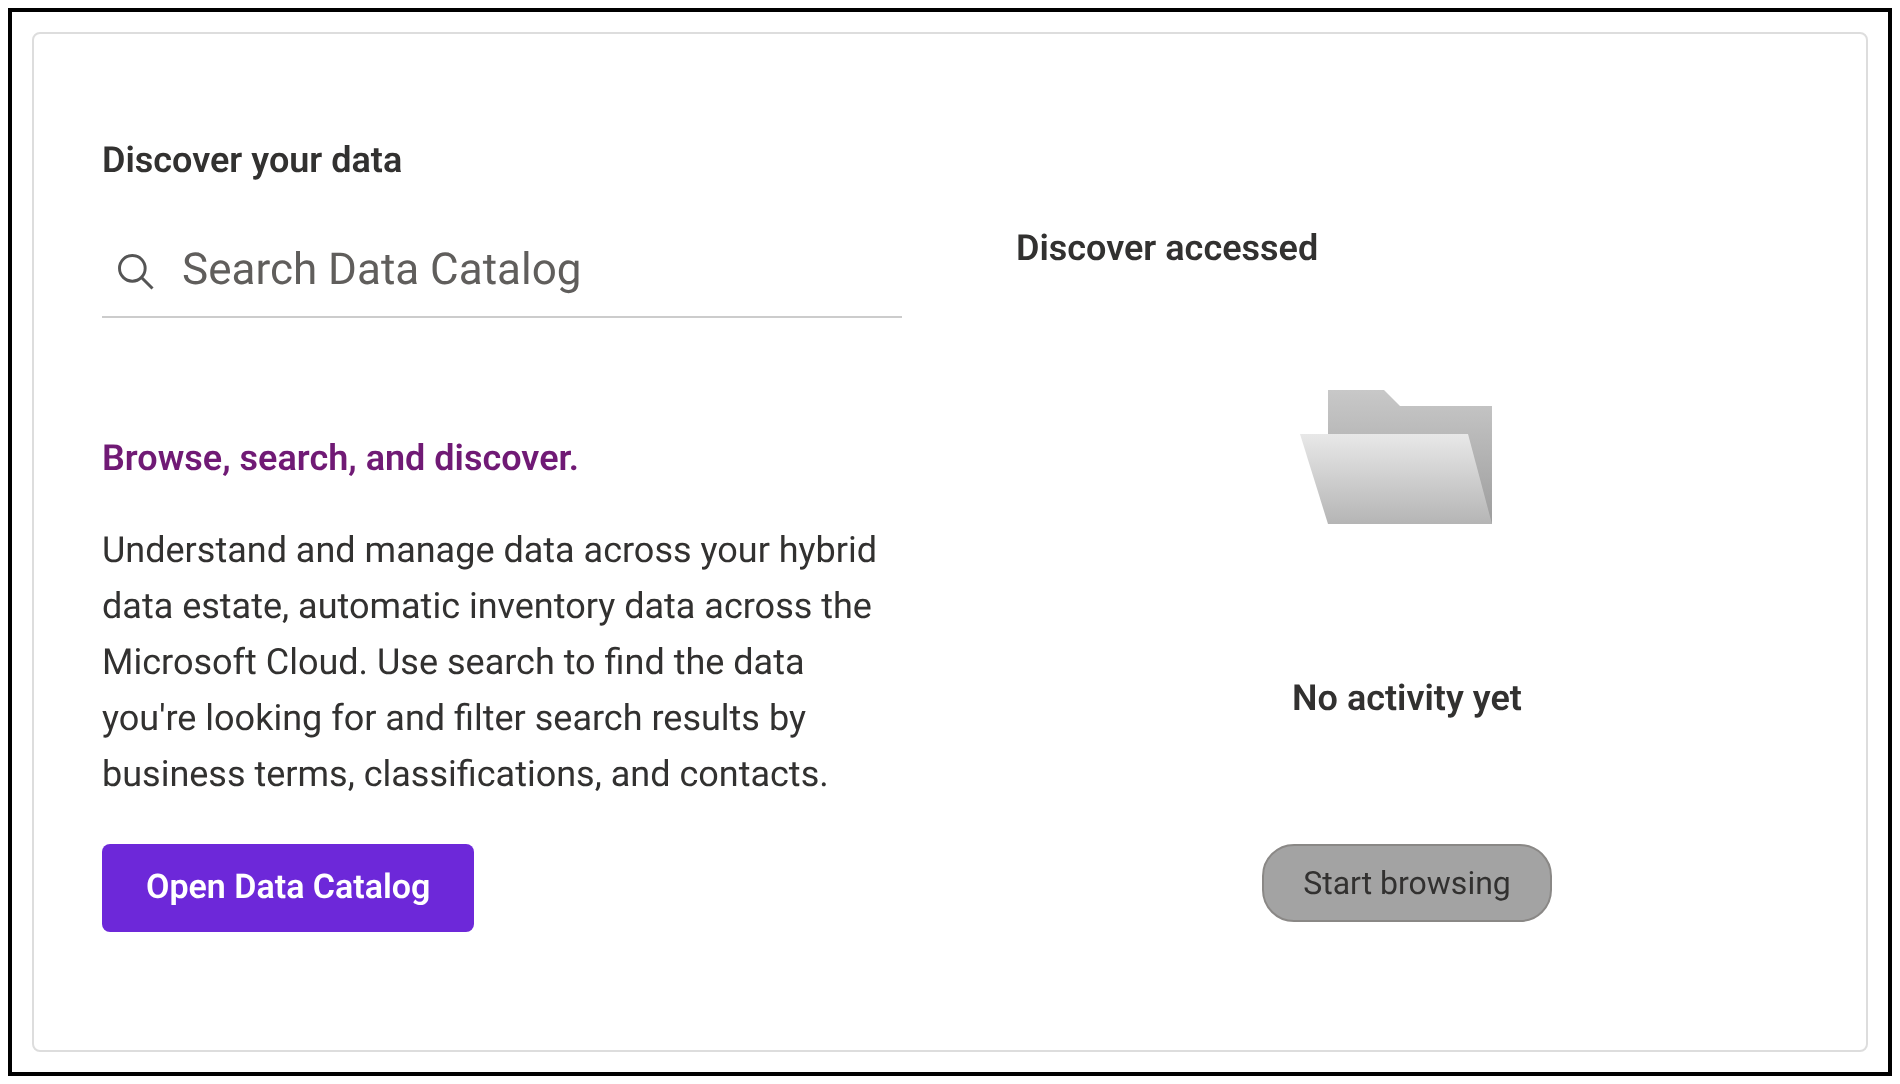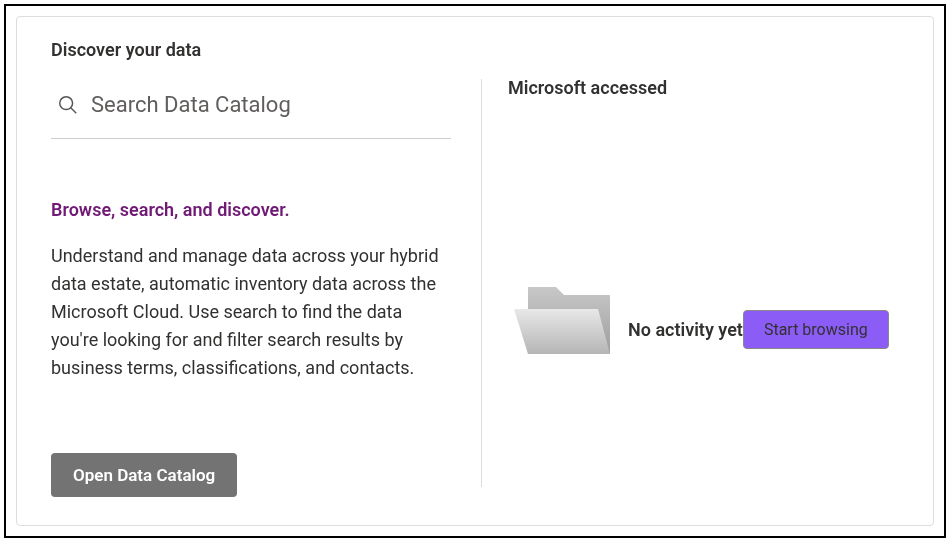--- a/index.html
+++ b/index.html
@@ -20,20 +20,21 @@
       height: 100%;
       padding: 10px;
     }
     .card {
       border: 1px solid #dddddd;
       border-radius: 4px;
       width: 100%;
       height: 100%;
       padding: 22px 34px 28px 34px;
       display: flex;
+      align-items: center;
     }
     .left-pane {
       flex: 0 0 430px;
       display: flex;
       flex-direction: column;
       padding-right: 30px;
     }
     .divider {
       width: 1px;
       background: #dddddd;
@@ -55,21 +56,21 @@
     .right-title {
       font-size: 18px;
       font-weight: 600;
       color: #323130;
       margin-top: 38px;
     }
     .search-wrap {
       display: flex;
       align-items: center;
       border-bottom: 1px solid #cccccc;
-      padding-bottom: 21px;
+      padding-bottom: 10px;
       margin-bottom: 60px;
     }
     .search-icon-svg {
       width: 22px;
       height: 22px;
       margin-right: 12px;
       margin-left: 6px;
       flex-shrink: 0;
     }
     .search-input {
@@ -90,54 +91,55 @@
       color: #701a75;
       margin-bottom: 22px;
     }
     .description {
       font-size: 18px;
       color: #323130;
       line-height: 1.55;
       margin-bottom: auto;
     }
     .primary-btn {
-      background: #737373;
+      background: #6d28d9;
       color: #ffffff;
       border: none;
       border-radius: 4px;
       font-size: 17px;
       font-weight: 600;
       padding: 12px 22px;
       cursor: pointer;
       align-self: flex-start;
       font-family: inherit;
       margin-top: 20px;
     }
     .right-content {
       flex: 1;
       display: flex;
-      flex-direction: row;
+      flex-direction: column;
       align-items: center;
       padding-top: 42px;
+      gap: 40px;
     }
     .folder-svg {
       width: 120px;
       height: 100px;
     }
     .no-activity {
       font-size: 18px;
       font-weight: 600;
       color: #323130;
       margin-top: 22px;
     }
     .secondary-btn {
-      background: #8b5cf6;
+      background: #a3a3a3;
       color: #323130;
       border: 1px solid #8a8886;
-      border-radius: 4px;
+      border-radius: 16px;
       font-size: 16px;
       padding: 9px 20px;
       cursor: pointer;
       font-family: inherit;
       margin-top: 22px;
     }
   </style>
 </head>
 <body>
 
@@ -158,21 +160,21 @@
       <h3 class="subtitle">Browse, search, and discover.</h3>
 
       <p class="description">Understand and manage data across your hybrid data estate, automatic inventory data across the Microsoft Cloud. Use search to find the data you're looking for and filter search results by business terms, classifications, and contacts.</p>
 
       <button class="primary-btn">Open Data Catalog</button>
     </div>
 
     <div class="divider"></div>
 
     <div class="right-pane">
-      <h2 class="right-title">Microsoft accessed</h2>
+      <h2 class="right-title">Discover accessed</h2>
 
       <div class="right-content">
         <svg class="folder-svg" viewBox="0 0 120 100">
           <defs>
             <linearGradient id="fg1" x1="0" y1="0" x2="0" y2="1">
               <stop offset="0%" stop-color="#c8c8c8"></stop>
               <stop offset="100%" stop-color="#9d9d9d"></stop>
             </linearGradient>
             <linearGradient id="fg2" x1="0" y1="0" x2="0" y2="1">
               <stop offset="0%" stop-color="#e8e8e8"></stop>

